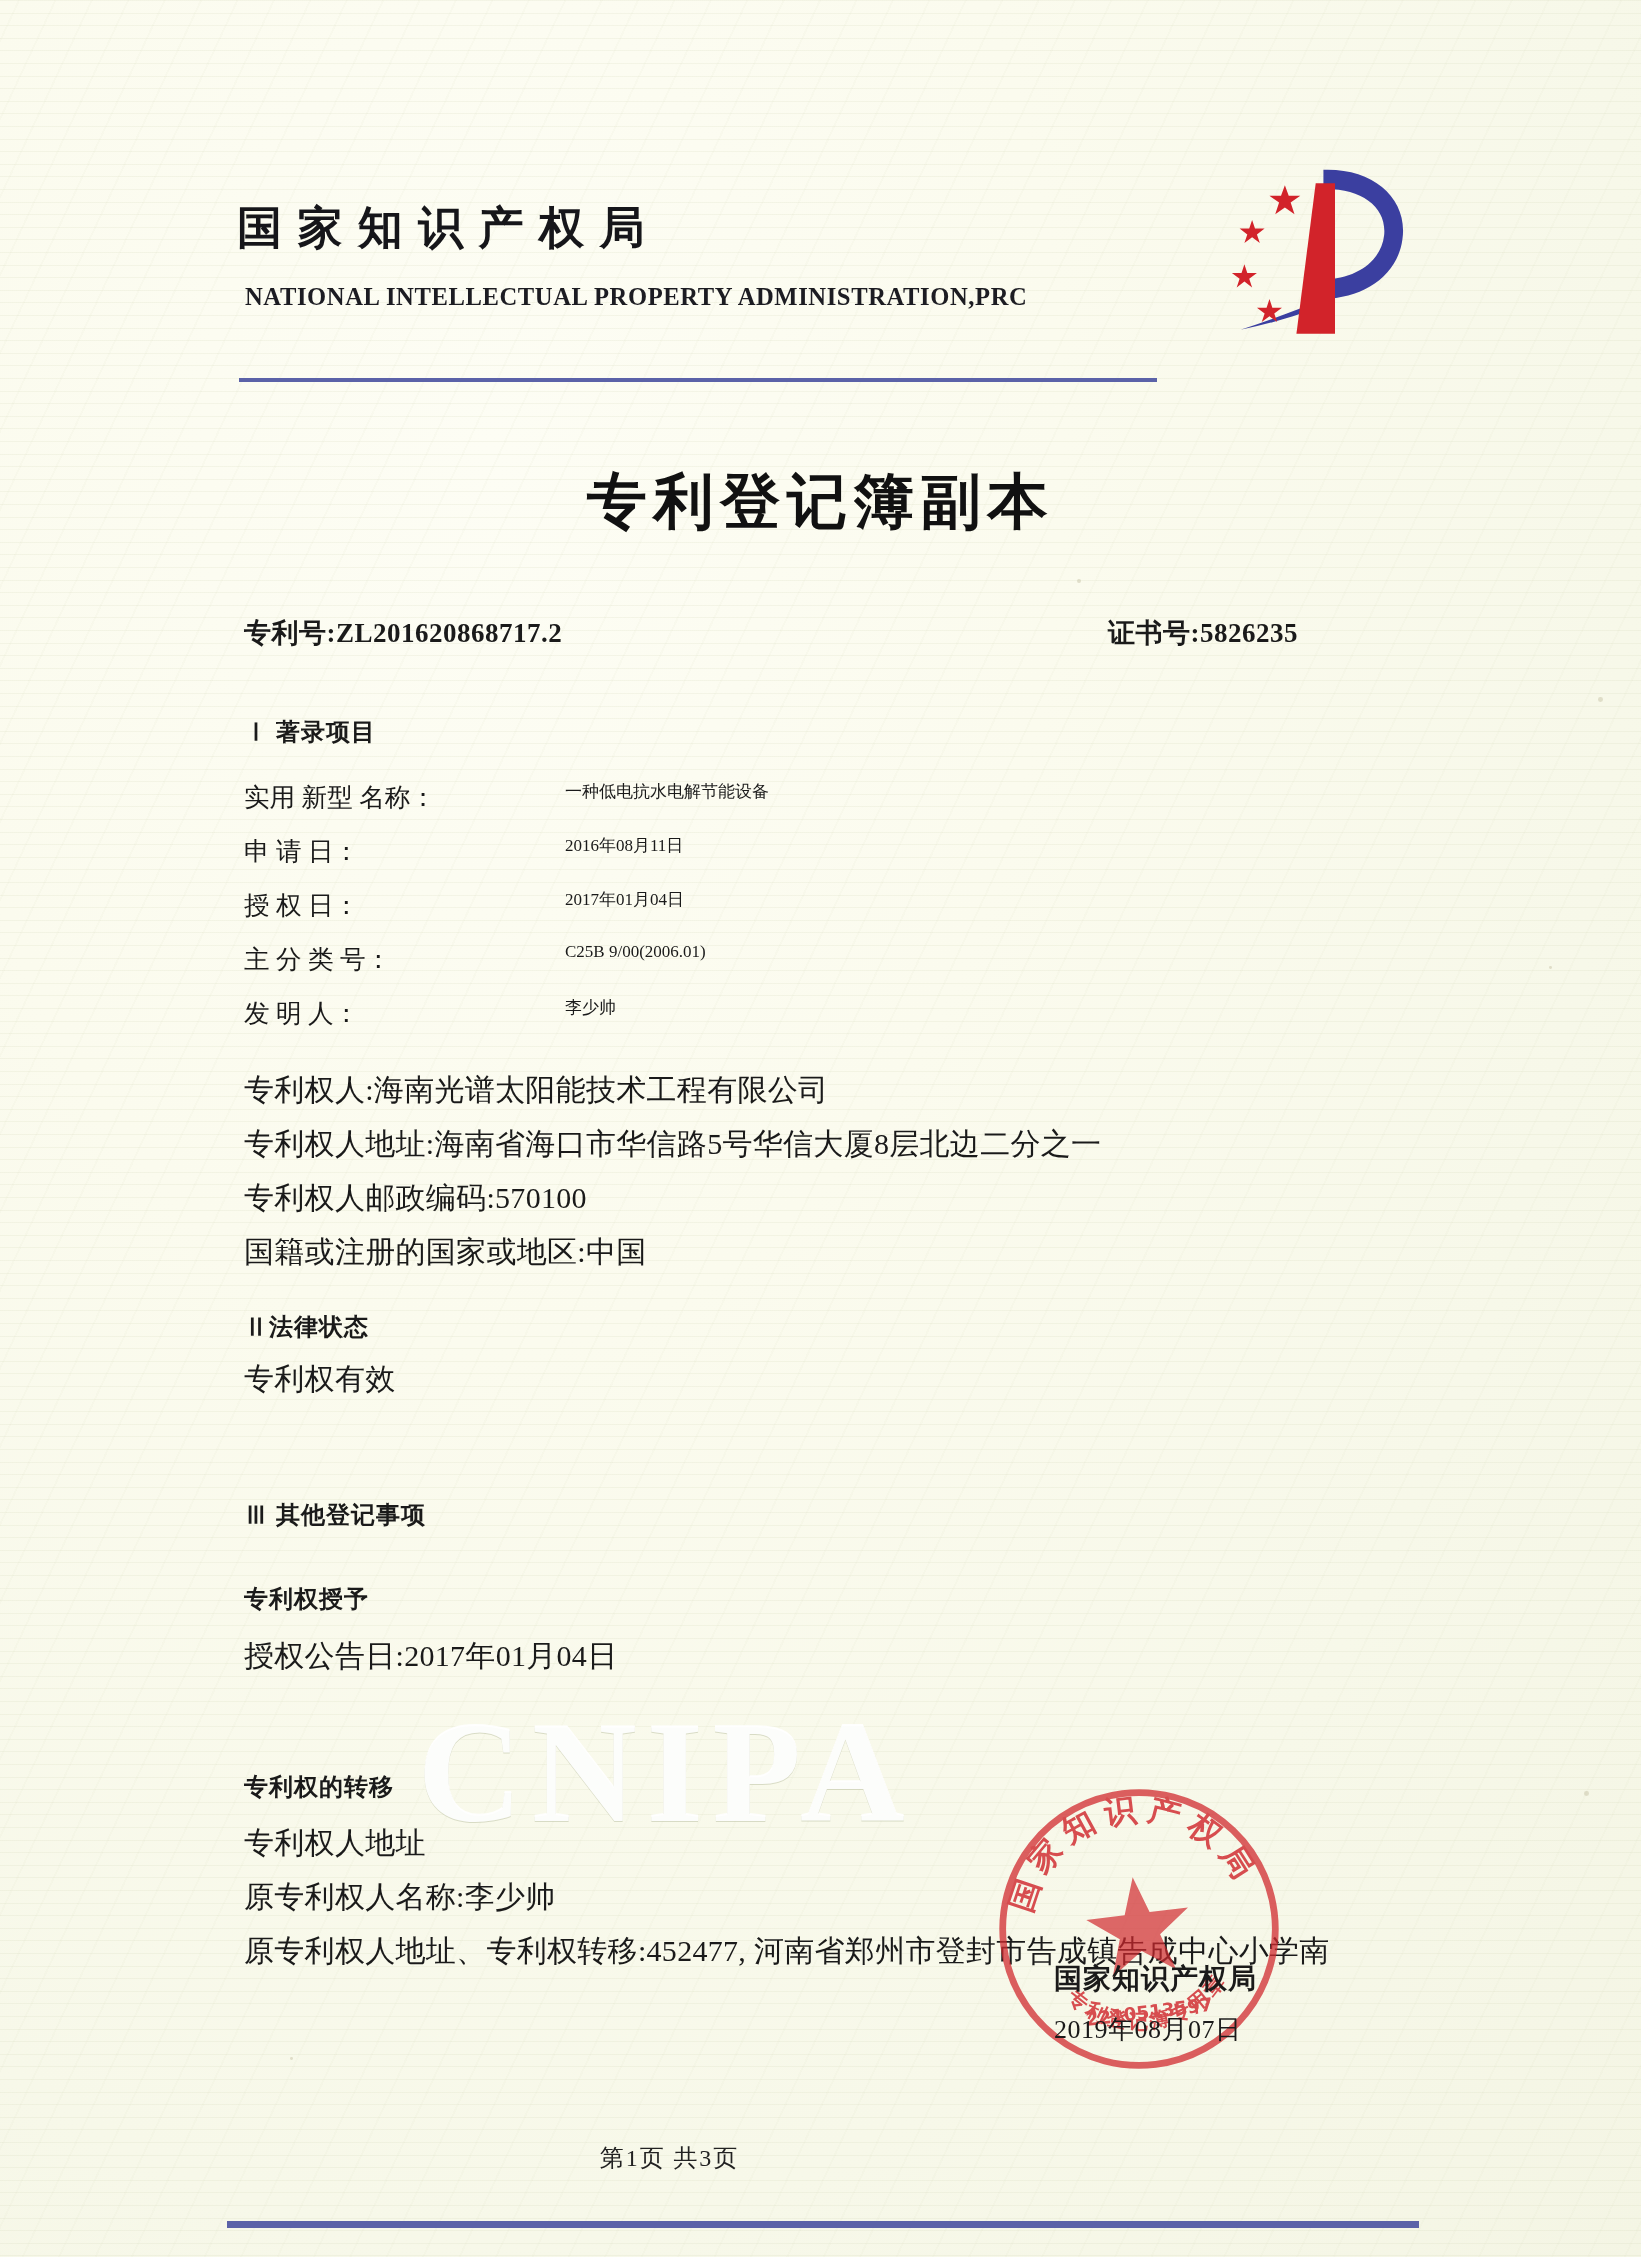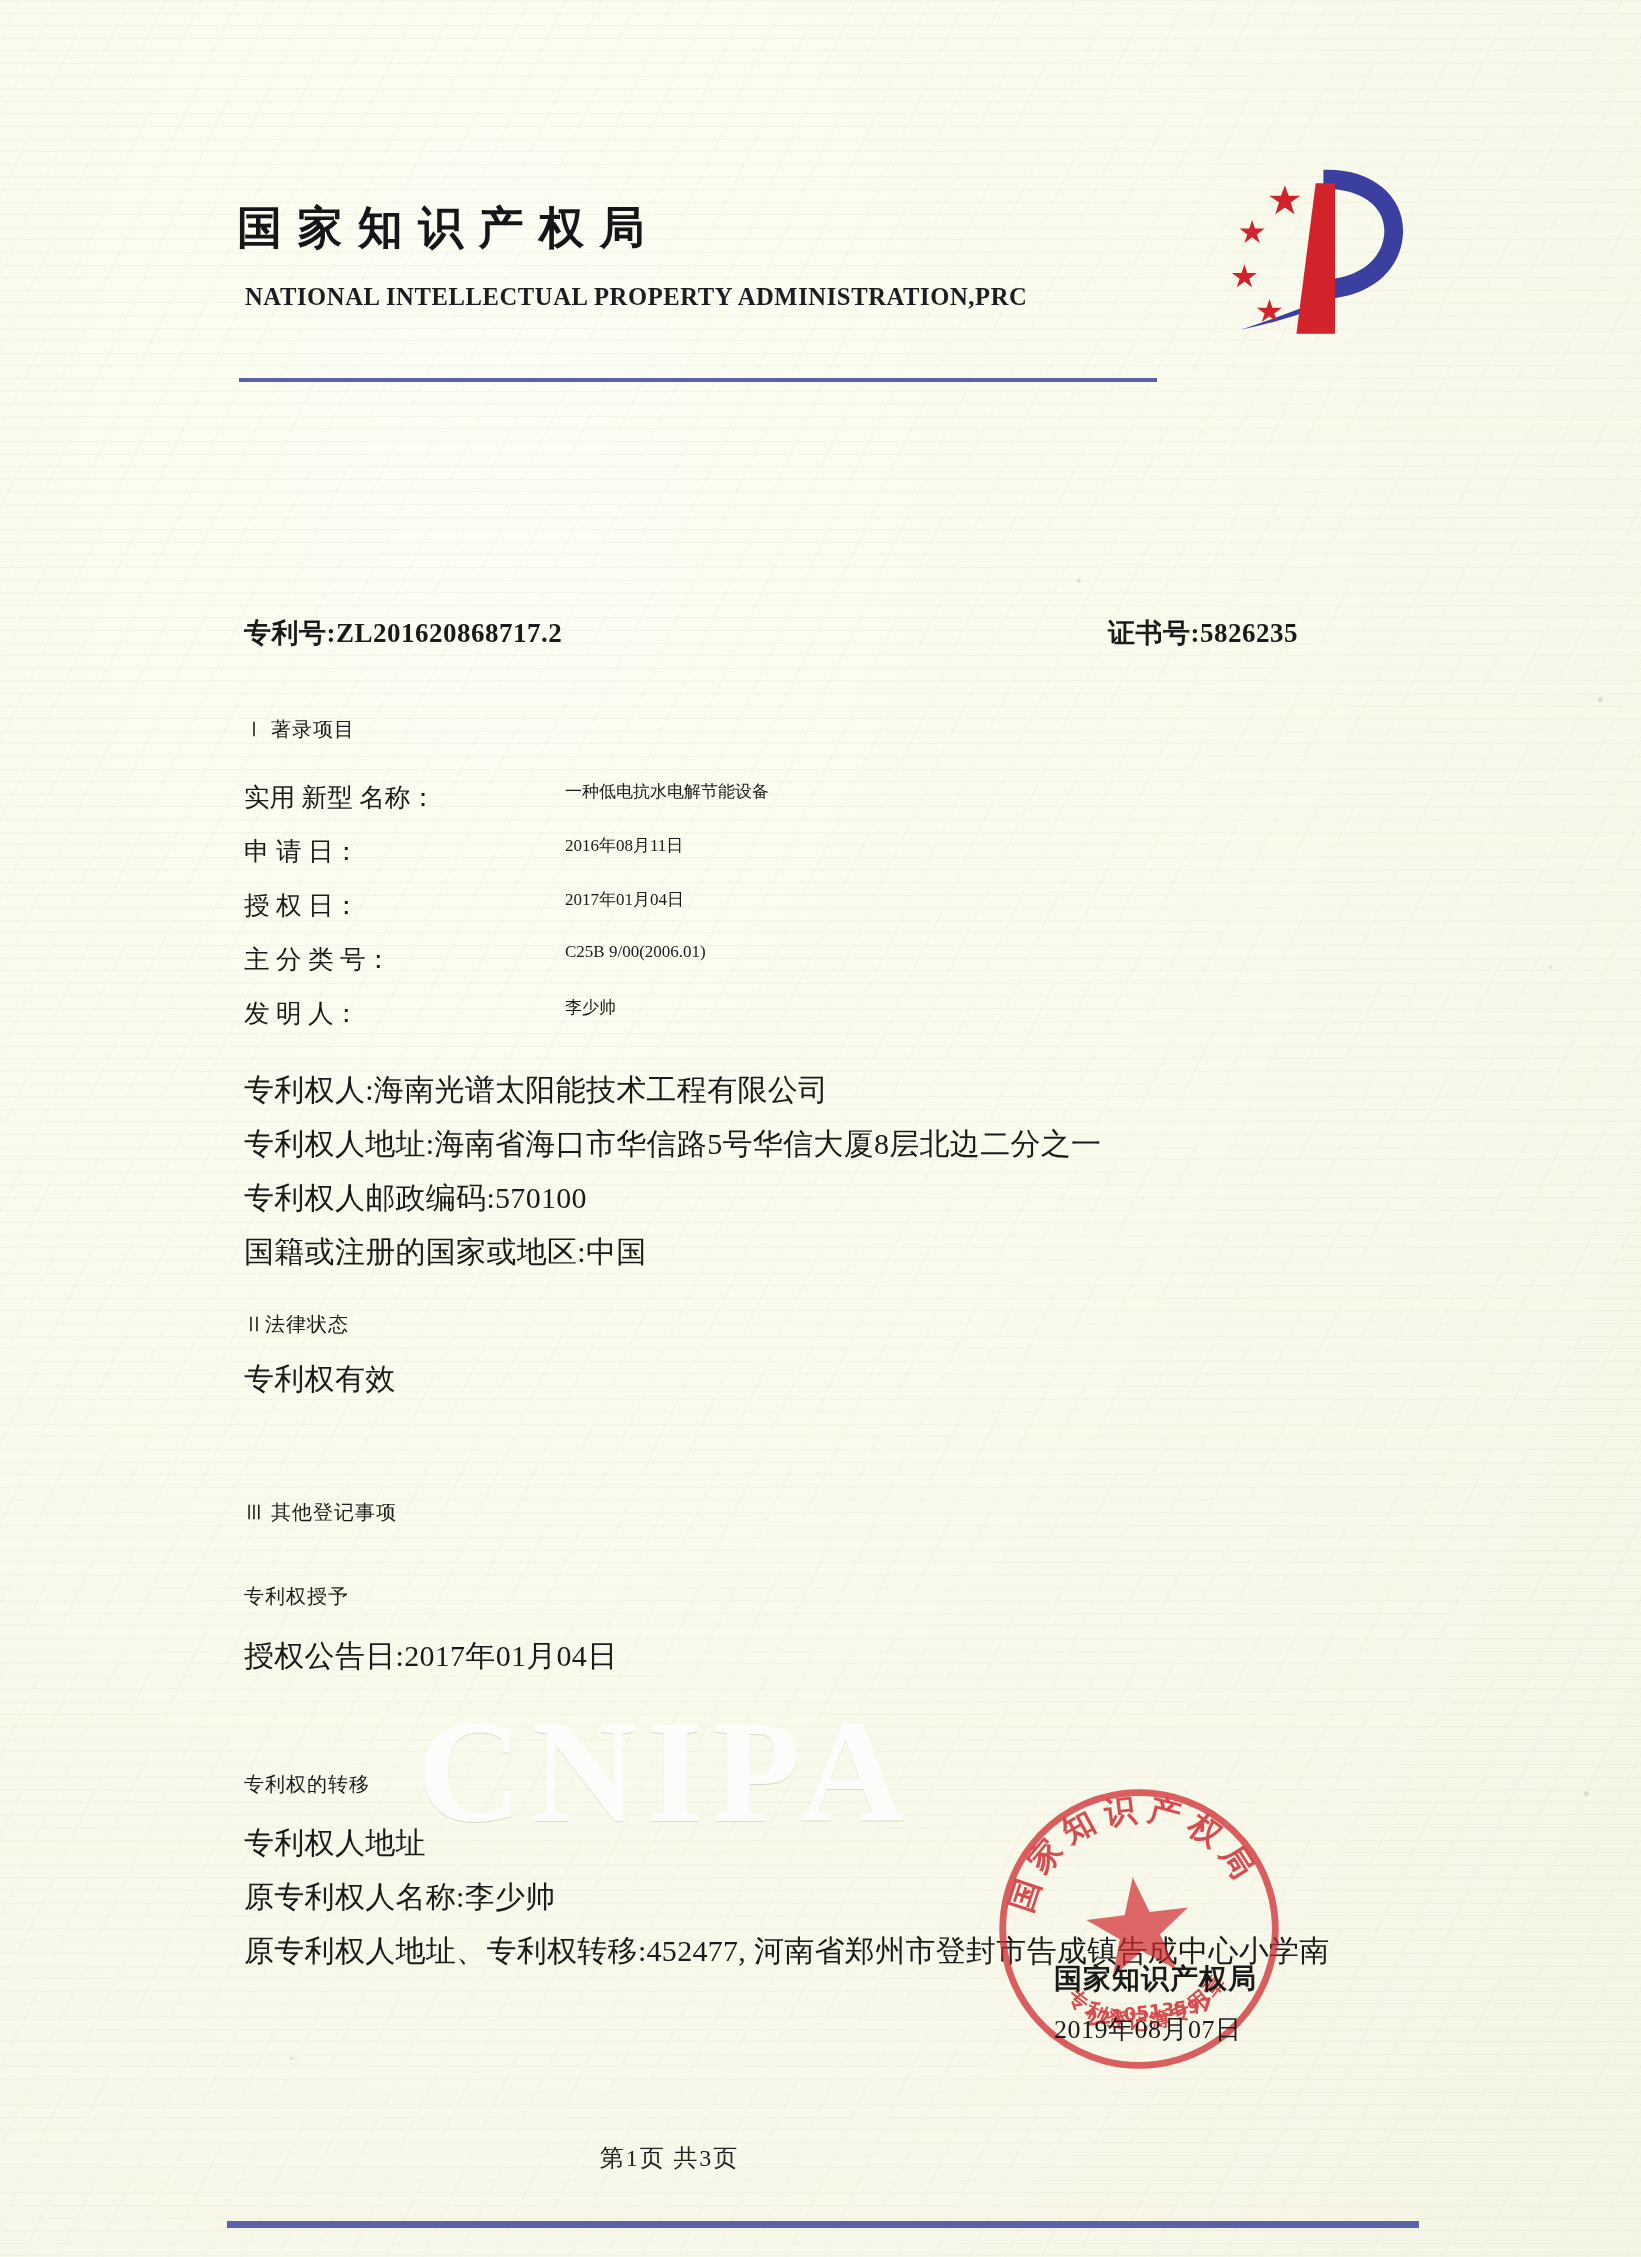--- a/index.html
+++ b/index.html
@@ -135,22 +135,22 @@
     left: 1108px;
     top: 615px;
     font-size: 27px;
     font-weight: bold;
     letter-spacing: 0.5px;
   }
 
   
   .sec-head {
     position: absolute;
-    font-size: 20px;
-    font-weight: normal;
+    font-size: 24px;
+    font-weight: bold;
     letter-spacing: 1px;
   }
   .line {
     position: absolute;
     font-size: 30px;
     letter-spacing: 0.3px;
     white-space: nowrap;
   }
 
   
@@ -269,20 +269,21 @@
 
         <g fill="#d2232a">
           <polygon points="86,22 90,33 102,33 92,40 96,52 86,45 76,52 80,40 70,33 82,33"></polygon>
           <polygon points="52,58 55,67 65,67 57,73 60,82 52,76 44,82 47,73 39,67 49,67"></polygon>
           <polygon points="44,104 47,113 57,113 49,119 52,128 44,122 36,128 39,119 31,113 41,113"></polygon>
           <polygon points="70,140 73,149 83,149 75,155 78,164 70,158 62,164 65,155 57,149 67,149"></polygon>
         </g>
       </svg>
     </div>
 
+    <div class="doc-title">专利登记簿副本</div>
 
     <div class="patent-no">专利号:ZL201620868717.2</div>
     <div class="cert-no">证书号:5826235</div>
 
     <div class="sec-head" style="left:244px; top:716px;">Ⅰ 著录项目</div>
 
     <div class="field-label" style="top:780px;">实用 新型 名称：</div>
     <div class="field-value" style="top:780px;">一种低电抗水电解节能设备</div>
 
     <div class="field-label" style="top:834px;">申    请    日：</div>

